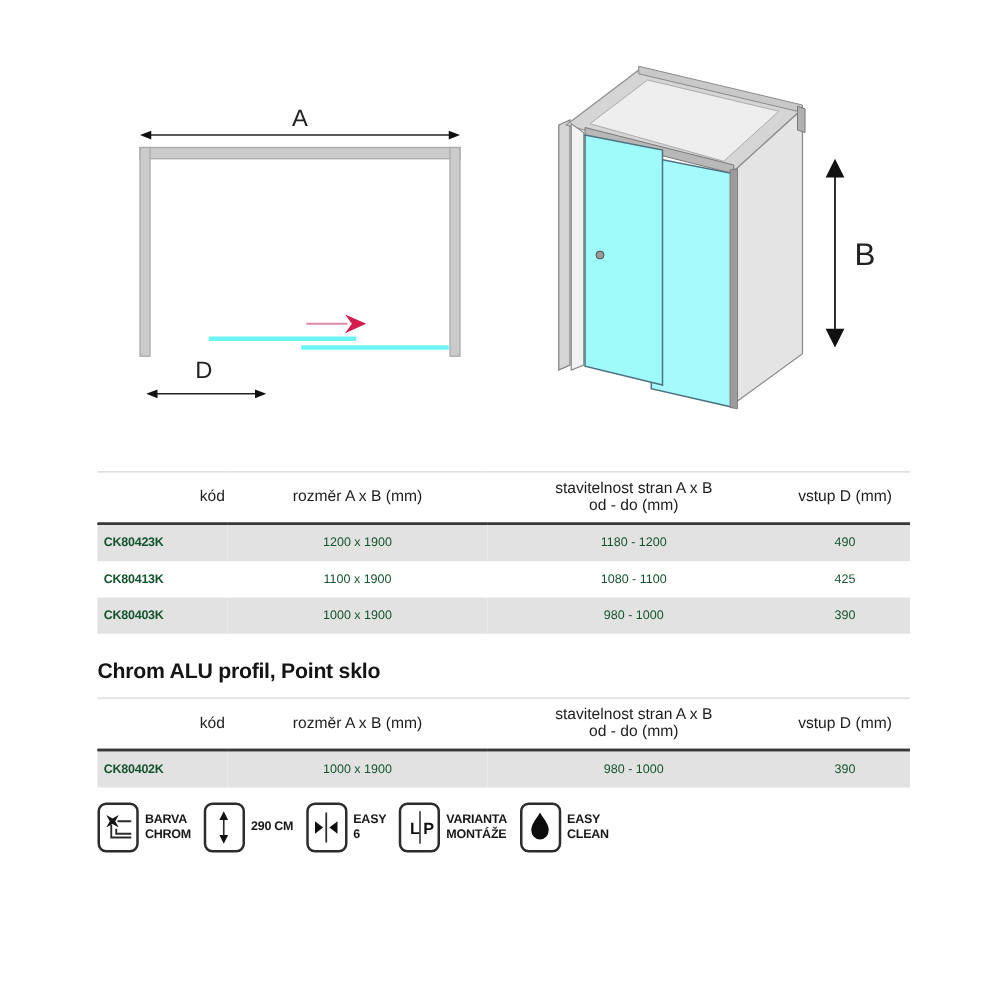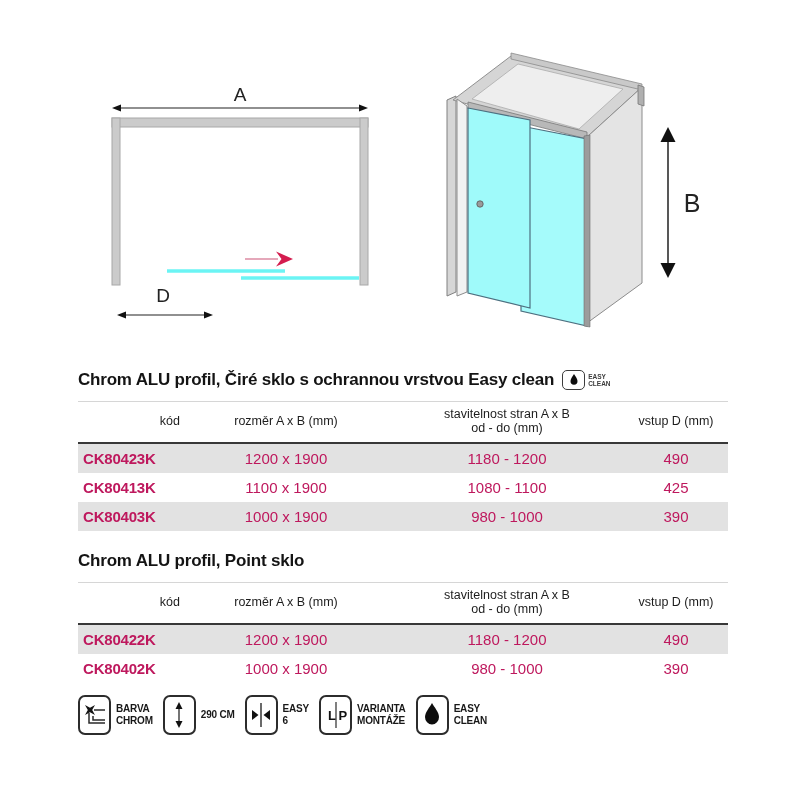--- a/index.html
+++ b/index.html
@@ -17,21 +17,21 @@
   .badge-box{width:23px;height:20px;border:1.5px solid #3c3c3c;border-radius:5px;
              display:flex;align-items:center;justify-content:center;box-sizing:border-box;}
   .badge-text{display:flex;flex-direction:column;font-size:6.5px;font-weight:700;
               color:#3c3c3c;line-height:1.15;letter-spacing:0;}
 
   table.spec{width:650px;border-collapse:collapse;margin-top:9px;table-layout:fixed;}
   table.spec thead td{border-top:1px solid #d6d6d6;border-bottom:2px solid #383838;
                       padding:5px 2px 6px;font-size:12.5px;font-weight:400;color:#1d1d1d;
                       text-align:center;line-height:1.15;vertical-align:middle;}
   table.spec thead td:first-child{text-align:right;padding-left:3px;}
-  table.spec tbody td{height:29px;font-size:15px;text-align:center;color:#be185d;padding:0;}
+  table.spec tbody td{height:29px;font-size:10px;text-align:center;color:#14532d;padding:0;}
   table.spec tbody td:first-child{text-align:left;padding-left:5px;font-weight:700;letter-spacing:-0.2px;}
   table.spec tbody tr:nth-child(odd){background:#e2e2e2;}
 
   .features{margin-top:12px;display:flex;align-items:center;gap:10px;}
   .feature{display:flex;align-items:center;}
   .fbox{width:33px;height:40px;border:2px solid #2c2c2c;border-radius:7px;background:#fff;
         display:flex;align-items:center;justify-content:center;box-sizing:border-box;flex:none;}
   .flabel{margin-left:5px;font-size:10px;font-weight:700;line-height:1.15;color:#181818;
           letter-spacing:-0.2px;white-space:nowrap;display:flex;flex-direction:column;}
 </style>
@@ -84,34 +84,20 @@
     <circle cx="60" cy="164" r="3.2" fill="#9a9a9a" stroke="#555" stroke-width="0.8"></circle>
 
     <line x1="248" y1="101" x2="248" y2="224" stroke="#111" stroke-width="1.4"></line>
     <polygon points="248,87 240.5,102 255.5,102" fill="#111"></polygon>
     <polygon points="248,238 240.5,223 255.5,223" fill="#111"></polygon>
     <text x="272" y="172" font-size="25" text-anchor="middle" fill="#222">B</text>
   </svg>
 
   <div class="content">
 
-    <div class="sec-title">
-      <span>Chrom ALU profil, Čiré sklo s ochrannou vrstvou Easy clean</span>
-      <span class="badge">
-        <span class="badge-box">
-          <svg width="12" height="14" viewBox="0 0 24 28">
-            <path d="M12,2 C10,6 5,11 5,16 a7,7.5 0 0 0 14,0 C19,11 14,6 12,2 Z" fill="#0d0d0d"></path>
-          </svg>
-        </span>
-        <span class="badge-text">
-          <span>EASY</span>
-          <span>CLEAN</span>
-        </span>
-      </span>
-    </div>
 
     <table class="spec">
       <colgroup>
           <col style="width:16%">
           <col style="width:32%">
           <col style="width:36%">
           <col style="width:16%">
         </colgroup>
       <thead>
         <tr>
@@ -163,26 +149,20 @@
           <td>rozměr A x B (mm)</td>
           <td>
             <div>stavitelnost stran A x B</div>
             <div>od - do (mm)</div>
           </td>
           <td>vstup D (mm)</td>
         </tr>
       </thead>
       <tbody>
         <tr>
-          <td>CK80422K</td>
-          <td>1200 x 1900</td>
-          <td>1180 - 1200</td>
-          <td>490</td>
-        </tr>
-        <tr>
           <td>CK80402K</td>
           <td>1000 x 1900</td>
           <td>980 - 1000</td>
           <td>390</td>
         </tr>
       </tbody>
     </table>
 
     <div class="features">
 

